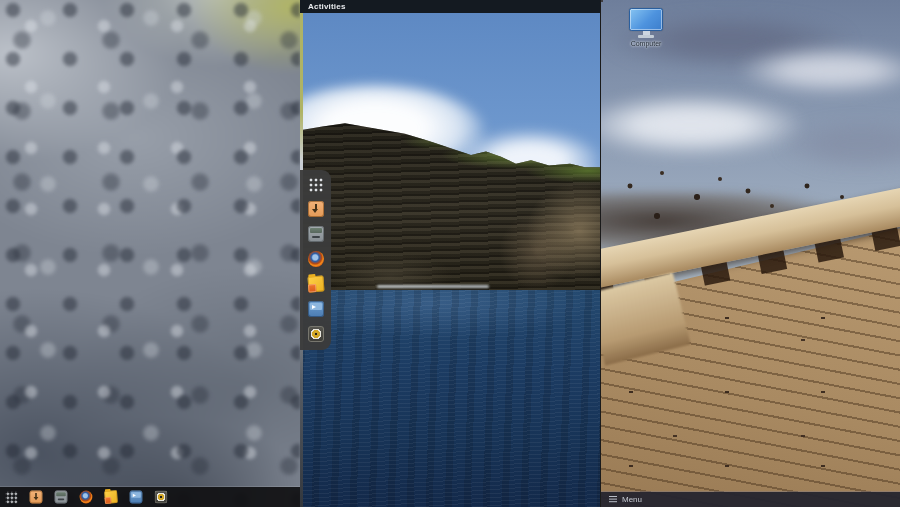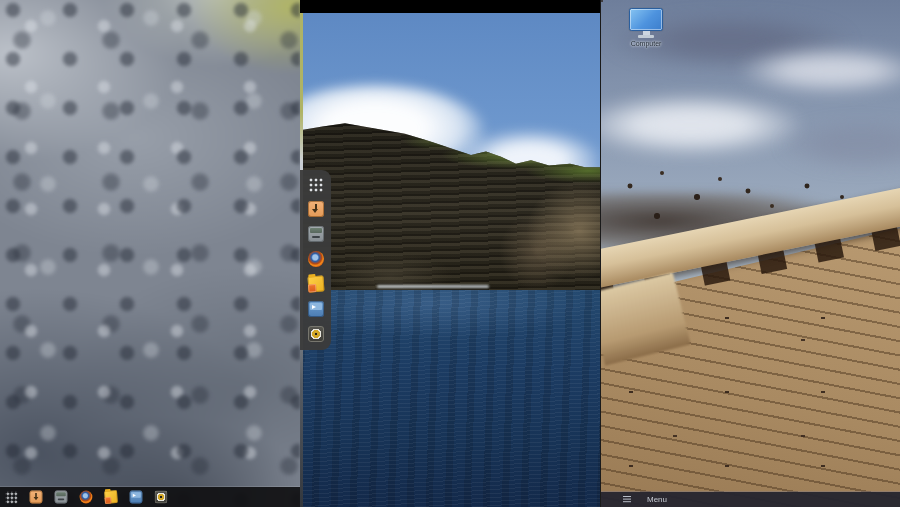--- a/index.html
+++ b/index.html
@@ -151,21 +151,21 @@
     filter:blur(1px); }
   .computer-icon { position:absolute; left:22px; top:8px; width:46px; text-align:center; z-index:3; cursor:default; }
   .monitor-screen { width:34px; height:23px; margin:0 auto; border-radius:2.5px;
     background:linear-gradient(135deg,#86c4f2 0%,#4e93de 55%,#3c7ecc 100%);
     border:1.5px solid #2a5f9e; box-shadow:inset 0 0 0 1px rgba(255,255,255,.45), 0 0 1px rgba(0,0,0,.4); }
   .monitor-stand { width:7px; height:4px; margin:0 auto; background:#cdd6e0; }
   .monitor-base { width:16px; height:2.5px; margin:0 auto; background:#c2ccd6; border-radius:1px; }
   .computer-label { margin-top:2px; font-size:7px; color:#1c2530;
     text-shadow:0 0 2px rgba(240,245,250,.95), 0 0 3px rgba(240,245,250,.85); }
   .taskbar-right { position:absolute; left:0; right:0; bottom:0; height:15px;
-    background:rgba(37,37,47,.95); display:flex; align-items:center; padding-left:22px; gap:16px;
+    background:rgba(37,37,47,.95); display:flex; align-items:center; padding-left:8px; gap:5px;
     box-shadow:0 -1px 0 rgba(120,120,140,.35); z-index:5; }
   .hamburger { position:relative; width:8px; height:7px; }
   .hamburger::before { content:""; position:absolute; left:0; top:0; width:8px; height:1.2px;
     background:#b9bec8; box-shadow:0 2.6px 0 #b9bec8, 0 5.2px 0 #b9bec8; }
   .menu-label { color:#c6cad2; font-size:8px; }
 </style>
 </head>
 <body>
 
 <div class="screen">
@@ -187,20 +187,23 @@
 
   <div class="panel" id="panel-middle">
     <div class="m-sky"></div>
     <div class="m-cloud c1"></div>
     <div class="m-cloud c2"></div>
     <div class="m-cloud c3"></div>
     <div class="m-cliff"></div>
     <div class="m-ocean"></div>
     <div class="m-foam"></div>
     <div class="m-edge-strip"></div>
+    <div class="gnome-topbar">
+      <span class="activities">Activities</span>
+    </div>
     <div class="gnome-dock">
 
     <div class="ic ic-grid" title="Show Applications"></div>
         <div class="ic ic-installer" title="Install"></div>
         <div class="ic ic-files" title="Files"></div>
         <div class="ic ic-firefox" title="Firefox"></div>
         <div class="ic ic-folder" title="Software"></div>
         <div class="ic ic-player" title="Media Player"></div>
         <div class="ic ic-speaker" title="Multimedia"></div>
       </div>

